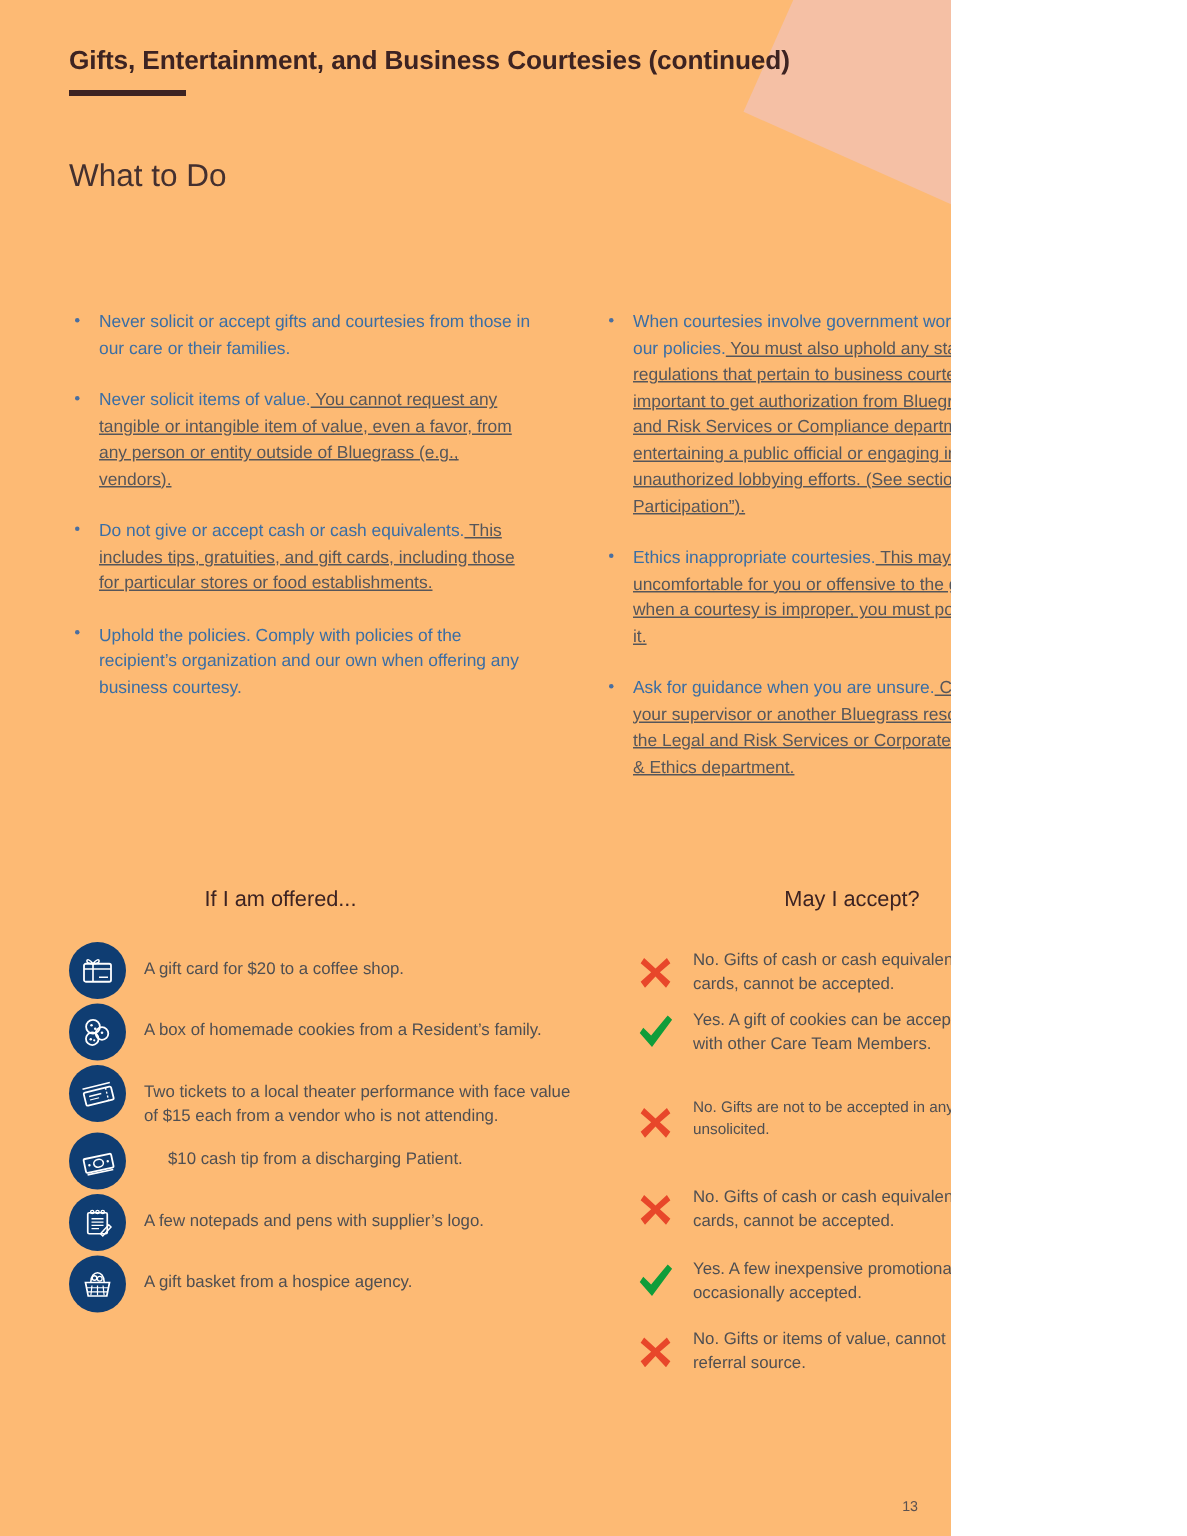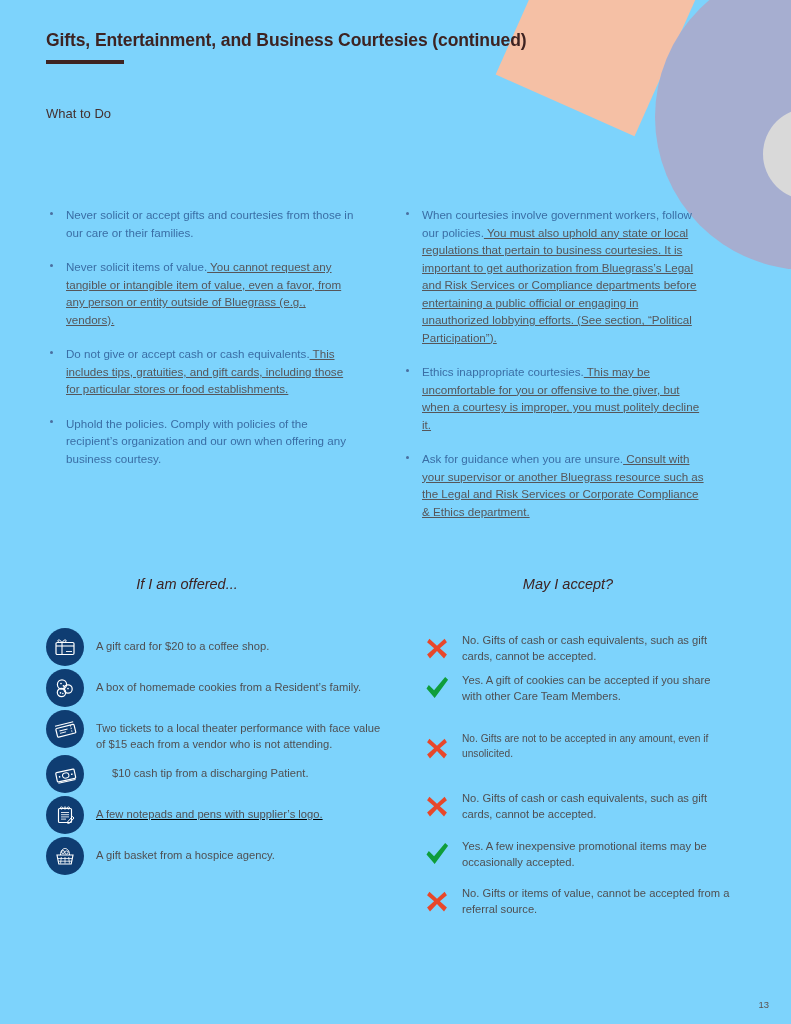--- a/index.html
+++ b/index.html
@@ -5,24 +5,24 @@
   html, body {
     margin: 0;
     padding: 0;
     background: #ffffff;
   }
   body {
     font-family: "Liberation Sans", sans-serif;
   }
   #page {
     position: relative;
-    width: 791px;
+    width: 634px;
     height: 1024px;
     overflow: hidden;
-    background: #7dd3fc;
+    background: #fdba74;
   }
 
   
   .deco { position: absolute; pointer-events: none; }
 
   .deco-gray-circle-top {
     left: 545px; top: -92px;
     width: 148px; height: 148px;
     border-radius: 50%;
     background: #e6e5e3;
@@ -61,21 +61,21 @@
   .title-rule {
     position: absolute;
     left: 46px; top: 60px;
     width: 78px; height: 4px;
     background: #3d2322;
     z-index: 5;
   }
   .section-heading {
     position: absolute;
     left: 46px; top: 106px;
-    font-size: 13px;
+    font-size: 21px;
     color: #44302f;
     z-index: 5;
   }
 
   
   .bullets {
     position: absolute;
     top: 206px;
     font-size: 11.6px;
     line-height: 17.5px;
@@ -99,26 +99,25 @@
     background: #4a6fa0;
   }
   .bullet .lead {
     color: #3a6ea5;
   }
   .bullet .rest { color: #56565a; text-decoration: underline; }
 
   
   .col-header {
     position: absolute;
-    top: 576px;
+    top: 592px;
     font-size: 14.5px;
     color: #3d2322;
     text-align: center;
     z-index: 4;
-    font-style: italic;
   }
   .col-header.left  { left: 46px;  width: 282px; }
   .col-header.right { left: 420px; width: 296px; }
 
   .table-left {
     position: absolute;
     left: 46px; top: 628px;
     width: 345px;
     z-index: 4;
   }
@@ -284,21 +283,21 @@
             <ellipse cx="12" cy="13" rx="3.1" ry="2.5" fill="none" stroke="#ffffff" stroke-width="1"></ellipse>
             <circle cx="6" cy="13" r="0.8" fill="#ffffff"></circle>
             <circle cx="18" cy="13" r="0.8" fill="#ffffff"></circle>
             <path d="M3.6 18.8 L20.4 18.8" stroke="#ffffff" stroke-width="1"></path>
           </g>
         </svg>
       </div>
       <div class="row-text">$10 cash tip from a discharging Patient.</div>
     </div>
 
-    <div class="row-left" style="margin-bottom:3px;text-decoration:underline;">
+    <div class="row-left" style="margin-bottom:3px;">
       <div class="icon-badge">
         <svg width="24" height="24" viewBox="0 0 24 24">
           <rect x="5.5" y="5.5" width="13" height="14" rx="1" fill="none" stroke="#ffffff" stroke-width="1.15"></rect>
           <circle cx="8.5" cy="5" r="1.1" fill="none" stroke="#ffffff" stroke-width="0.9"></circle>
           <circle cx="12" cy="5" r="1.1" fill="none" stroke="#ffffff" stroke-width="0.9"></circle>
           <circle cx="15.5" cy="5" r="1.1" fill="none" stroke="#ffffff" stroke-width="0.9"></circle>
           <line x1="8" y1="9.5" x2="16" y2="9.5" stroke="#ffffff" stroke-width="0.85"></line>
           <line x1="8" y1="11.7" x2="16" y2="11.7" stroke="#ffffff" stroke-width="0.85"></line>
           <line x1="8" y1="13.9" x2="16" y2="13.9" stroke="#ffffff" stroke-width="0.85"></line>
           <line x1="8" y1="16.1" x2="13" y2="16.1" stroke="#ffffff" stroke-width="0.85"></line>

